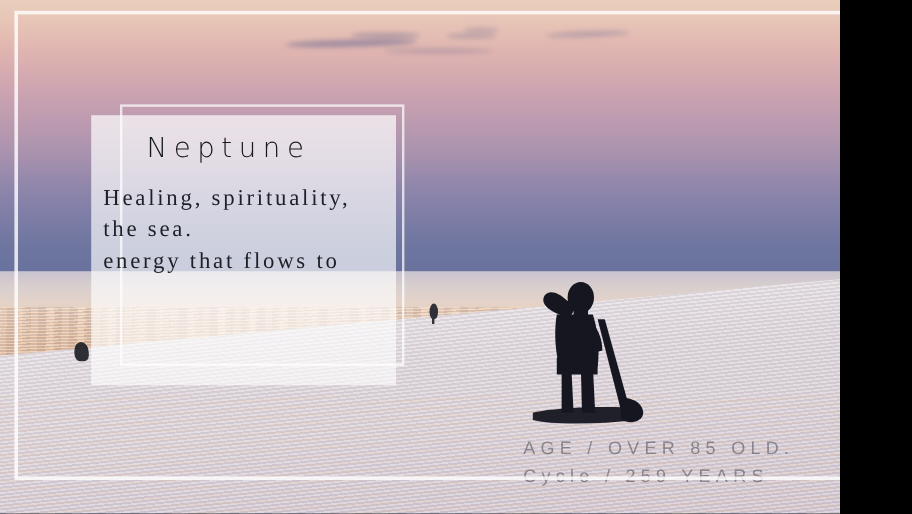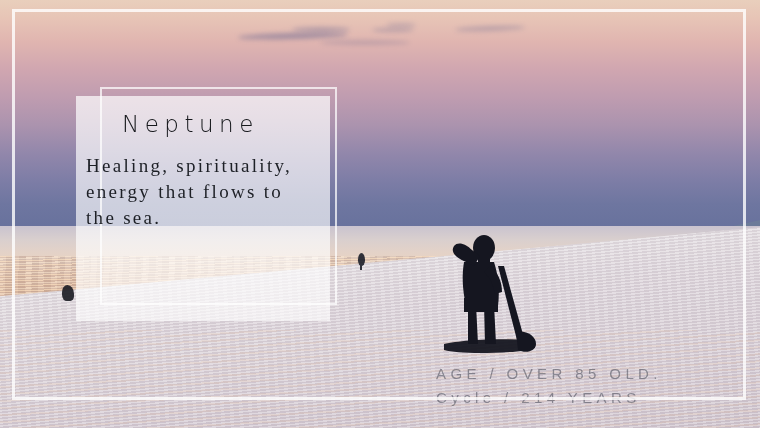--- a/index.html
+++ b/index.html
@@ -1,18 +1,18 @@
 <!DOCTYPE html>
 <html><head>
 <meta charset="utf-8">
 <style>
   html,body{margin:0;padding:0;background:#000;}
   #stage{
     position:relative;
-    width:760px;height:428px;
+    width:700px;height:428px;
     overflow:hidden;
     font-family:"Liberation Sans", sans-serif;
   }
 
   
   .photo{position:absolute;inset:0;overflow:hidden;}
 
   
   .sky{
     position:absolute;left:0;top:0;width:760px;height:232px;
@@ -230,24 +230,24 @@
       </g>
     </svg>
   </div>
 
   <div class="card-outline"></div>
 
   <div class="card">
     <div class="card-title">Neptune</div>
     <div class="card-body">
       <p>Healing, spirituality,</p>
+      <p>the sea.</p>
       <p>energy that flows to</p>
-      <p>the sea.</p>
     </div>
   </div>
 
   <div class="caption">
     <div>AGE / OVER 85 OLD.</div>
-    <div>Cycle / 214 YEARS</div>
+    <div>Cycle / 259 YEARS</div>
   </div>
 
   <div class="frame"></div>
 </div>
 
 </body></html>

